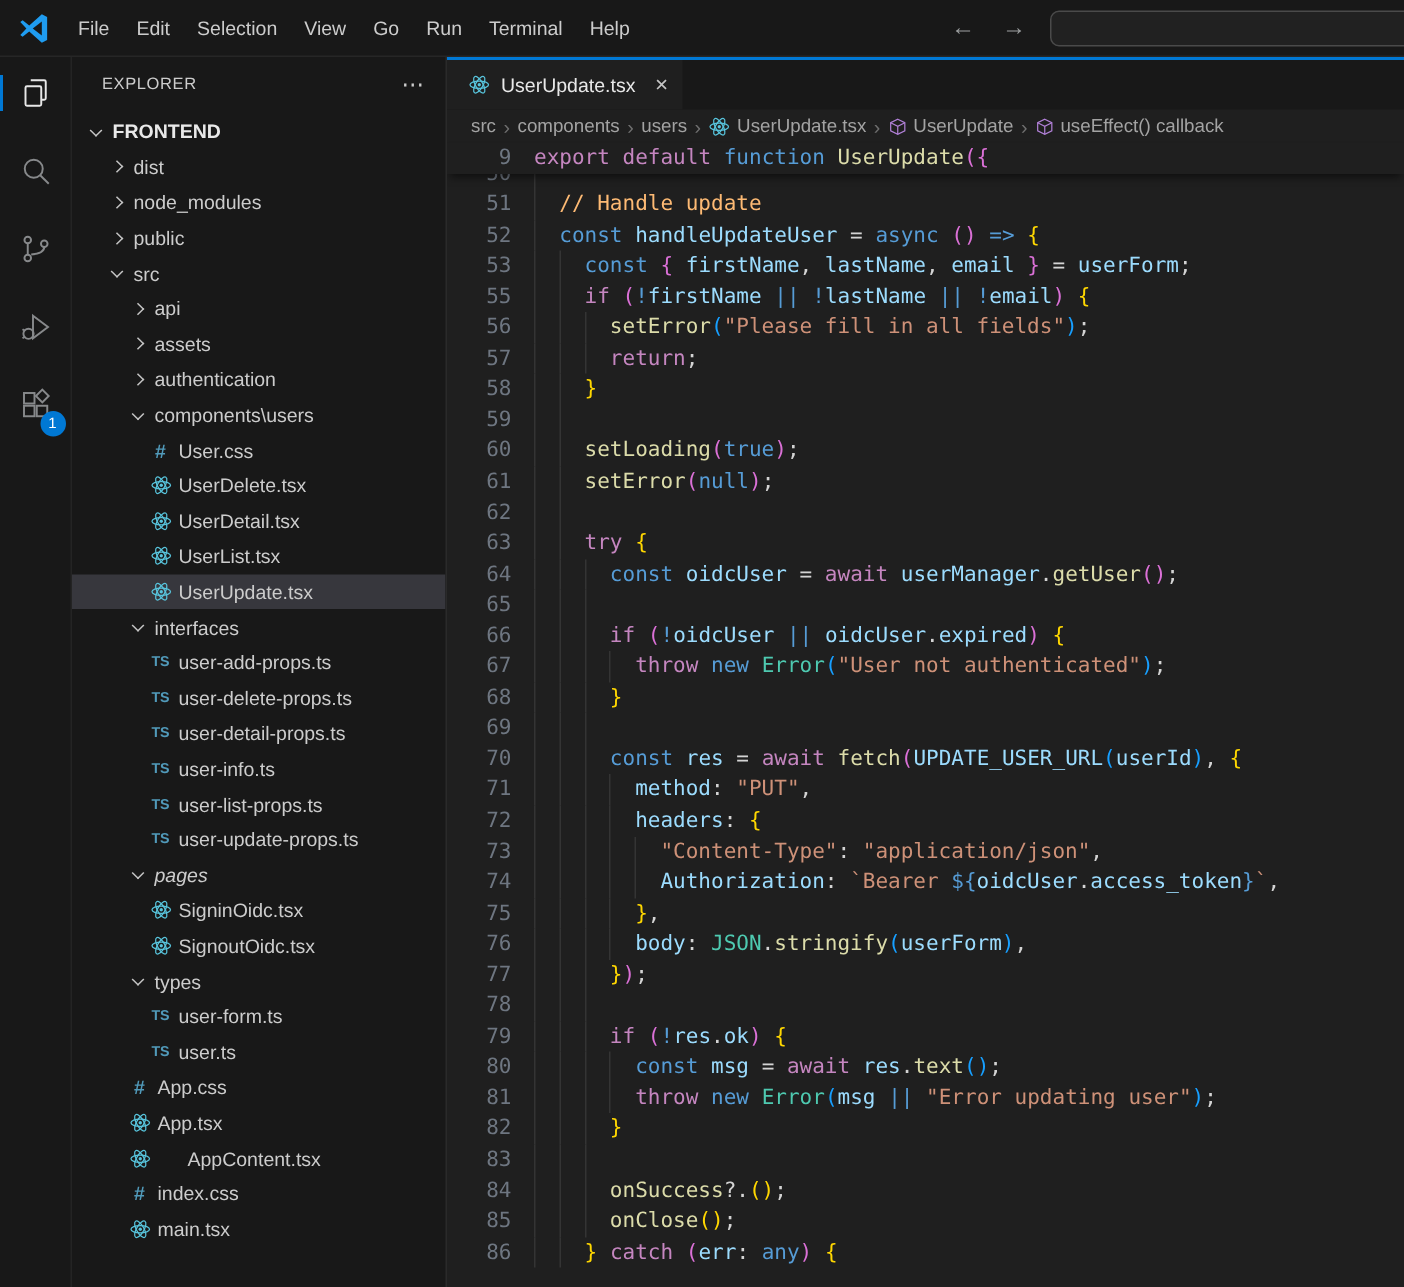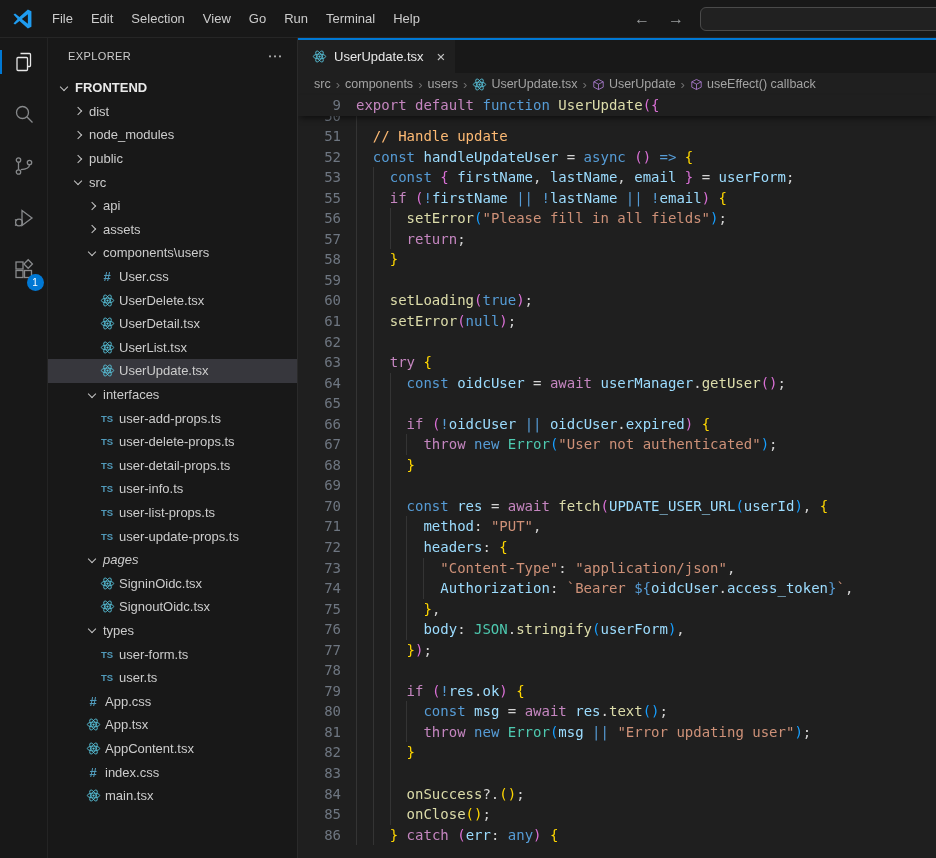--- a/index.html
+++ b/index.html
@@ -183,20 +183,24 @@
           </div>
           <div class="trow" style="padding-left: 36px;">
             <span class="chev"></span>
             <span class="tlabel">api</span>
           </div>
           <div class="trow" style="padding-left: 36px;">
             <span class="chev"></span>
             <span class="tlabel">assets</span>
           </div>
           <div class="trow" style="padding-left: 36px;">
+            <span class="chev"></span>
+            <span class="tlabel">authentication</span>
+          </div>
+          <div class="trow" style="padding-left: 36px;">
             <span class="chev down"></span>
             <span class="tlabel">components\users</span>
           </div>
           <div class="trow" style="padding-left: 50px;">
             <span class="ficon">
               <span class="css-ic">#</span>
             </span>
             <span class="tlabel">User.css</span>
           </div>
           <div class="trow" style="padding-left: 50px;">
@@ -349,21 +353,21 @@
                 <g fill="none" stroke="#58c4dc" stroke-width="0.9">
                   <ellipse cx="8" cy="8" rx="6.6" ry="2.6"></ellipse>
                   <ellipse cx="8" cy="8" rx="6.6" ry="2.6" transform="rotate(60 8 8)"></ellipse>
                   <ellipse cx="8" cy="8" rx="6.6" ry="2.6" transform="rotate(-60 8 8)"></ellipse>
                 </g>
                 <circle cx="8" cy="8" r="1.2" fill="#58c4dc"></circle>
               </svg>
             </span>
             <span class="tlabel">App.tsx</span>
           </div>
-          <div class="trow" style="padding-left: 36px;">
+          <div class="trow" style="padding-left: 36px; gap: 20px;">
             <span class="ficon">
               <svg width="15" height="15" viewBox="0 0 16 16">
                 <g fill="none" stroke="#58c4dc" stroke-width="0.9">
                   <ellipse cx="8" cy="8" rx="6.6" ry="2.6"></ellipse>
                   <ellipse cx="8" cy="8" rx="6.6" ry="2.6" transform="rotate(60 8 8)"></ellipse>
                   <ellipse cx="8" cy="8" rx="6.6" ry="2.6" transform="rotate(-60 8 8)"></ellipse>
                 </g>
                 <circle cx="8" cy="8" r="1.2" fill="#58c4dc"></circle>
               </svg>
             </span>

